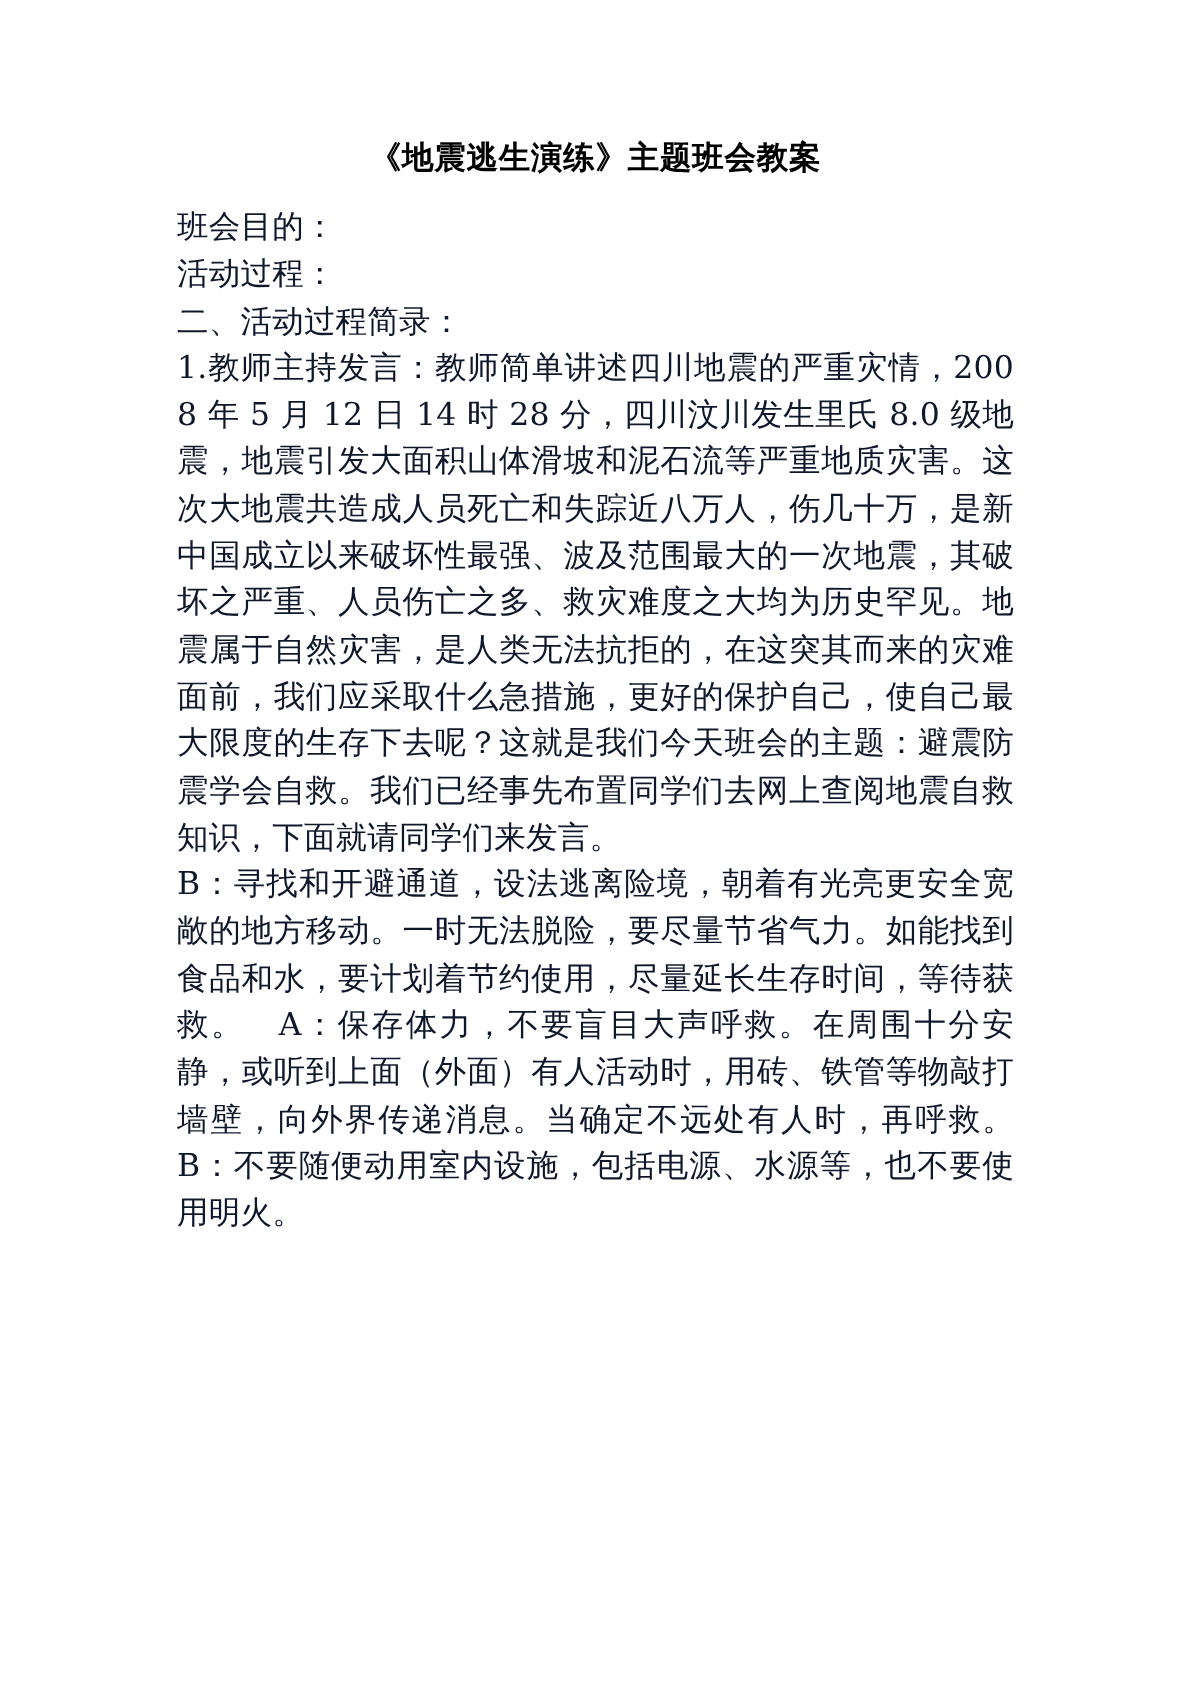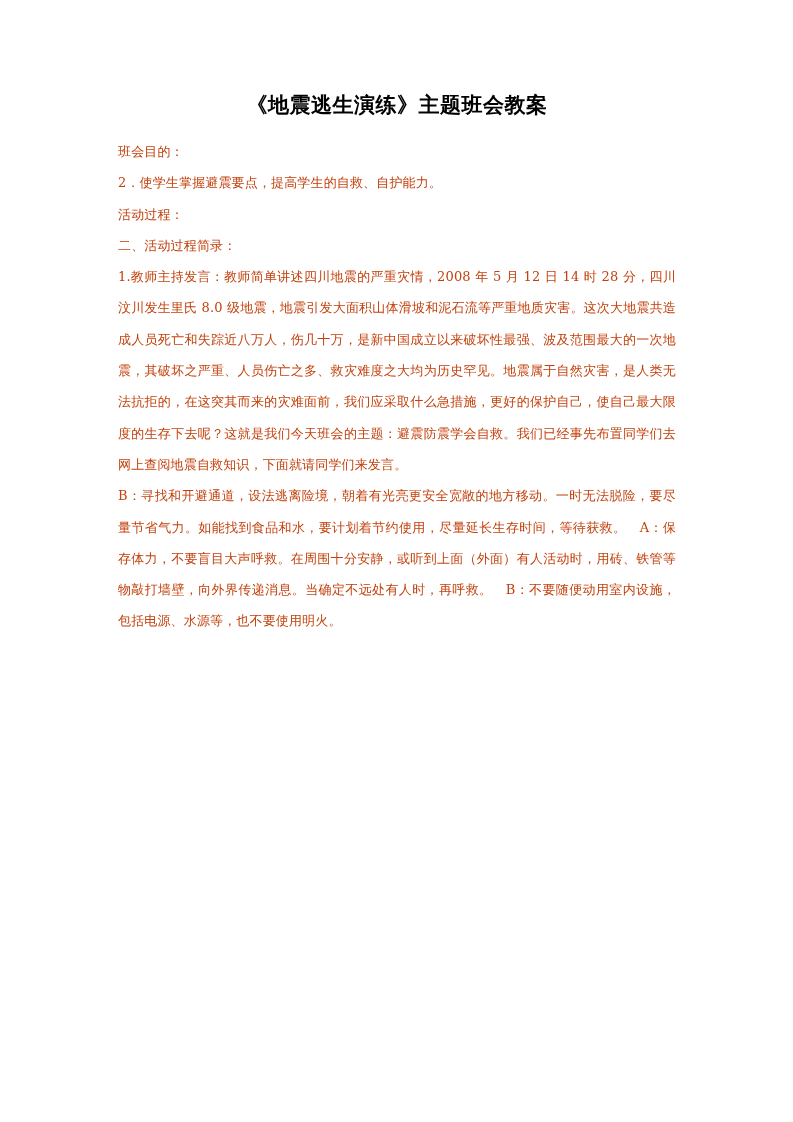--- a/index.html
+++ b/index.html
@@ -30,40 +30,39 @@
   .doc-title {
     font-size: 21px;
     font-weight: bold;
     text-align: center;
     line-height: 34px;
     letter-spacing: 0.5px;
     margin: 0 0 14px 0;
     color: #000000;
   }
   .para {
-    font-size: 13px;
+    font-size: 21px;
     line-height: 31.3px;
     text-align: justify;
     text-justify: inter-ideograph;
     margin: 0;
-    color: #c2410c;
+    color: #0f172a;
     letter-spacing: 0.15px;
     word-break: break-all;
   }
   .para + .para {
     margin-top: 0px;
   }
 </style>
 </head>
 <body>
 
 <div class="page">
   <div class="doc-body">
     <h1 class="doc-title">《地震逃生演练》主题班会教案</h1>
 
     <p class="para">班会目的：</p>
-    <p class="para">2．使学生掌握避震要点，提高学生的自救、自护能力。</p>
     <p class="para">活动过程：</p>
     <p class="para">二、活动过程简录：</p>
     <p class="para">1.教师主持发言：教师简单讲述四川地震的严重灾情，2008 年 5 月 12 日 14 时 28 分，四川汶川发生里氏 8.0 级地震，地震引发大面积山体滑坡和泥石流等严重地质灾害。这次大地震共造成人员死亡和失踪近八万人，伤几十万，是新中国成立以来破坏性最强、波及范围最大的一次地震，其破坏之严重、人员伤亡之多、救灾难度之大均为历史罕见。地震属于自然灾害，是人类无法抗拒的，在这突其而来的灾难面前，我们应采取什么急措施，更好的保护自己，使自己最大限度的生存下去呢？这就是我们今天班会的主题：避震防震学会自救。我们已经事先布置同学们去网上查阅地震自救知识，下面就请同学们来发言。</p>
     <p class="para">B：寻找和开避通道，设法逃离险境，朝着有光亮更安全宽敞的地方移动。一时无法脱险，要尽量节省气力。如能找到食品和水，要计划着节约使用，尽量延长生存时间，等待获救。　A：保存体力，不要盲目大声呼救。在周围十分安静，或听到上面（外面）有人活动时，用砖、铁管等物敲打墙壁，向外界传递消息。当确定不远处有人时，再呼救。　B：不要随便动用室内设施，包括电源、水源等，也不要使用明火。</p>
   </div>
 </div>
 
 </body></html>

